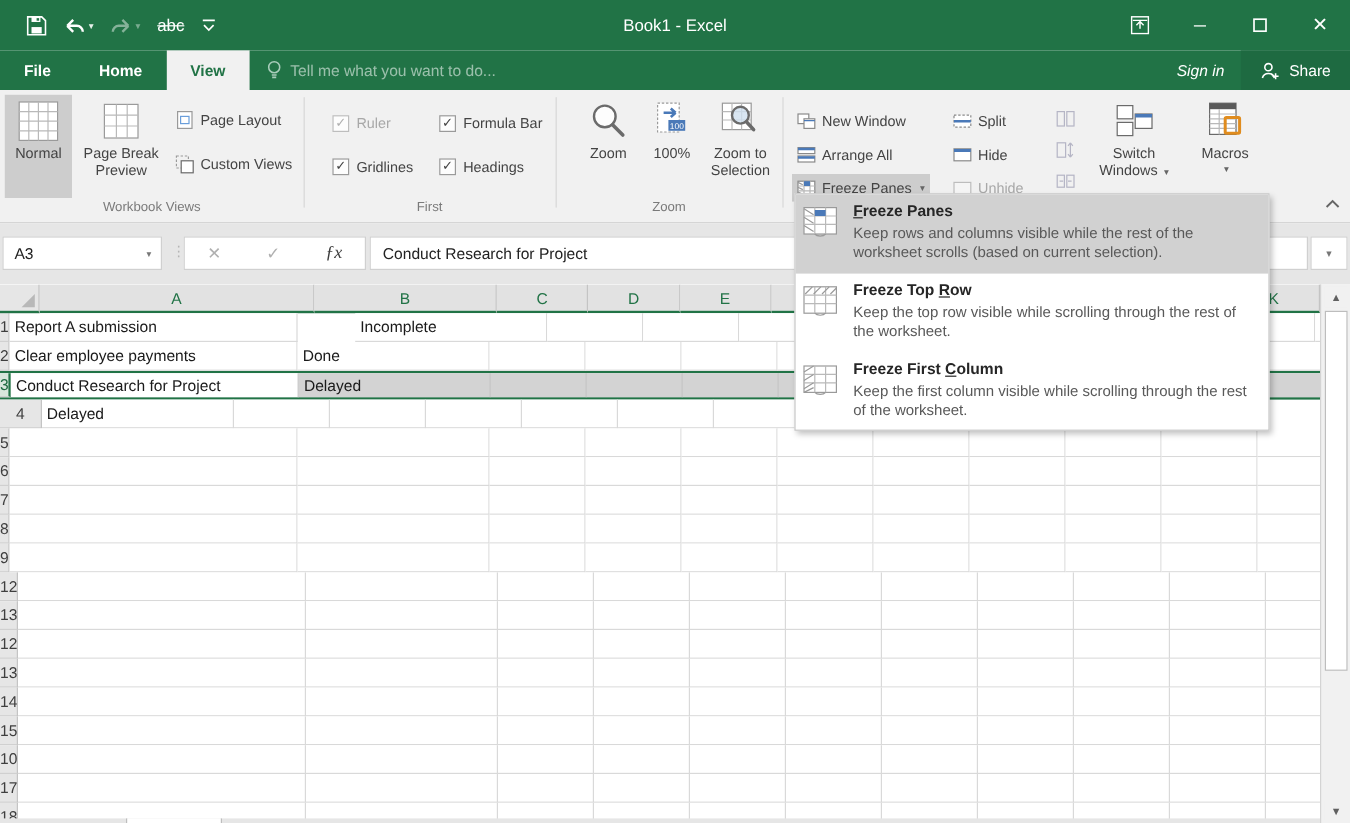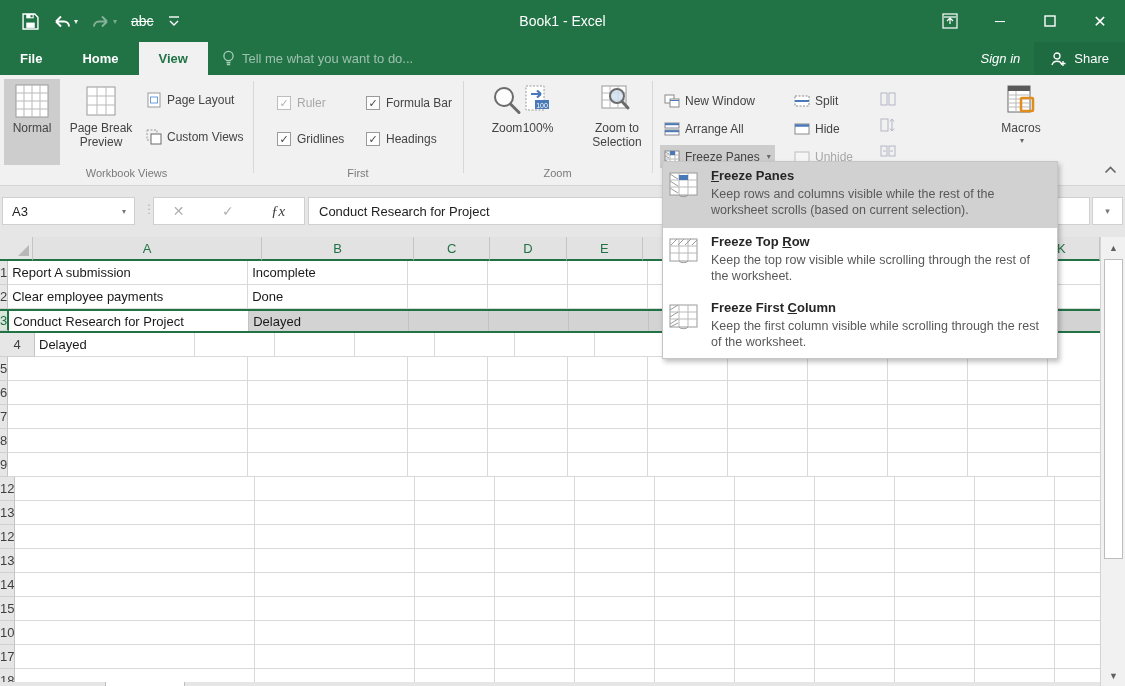--- a/index.html
+++ b/index.html
@@ -246,21 +246,21 @@
     <div class="glabel" style="left:253px; width:210px;">First</div>
     <div class="gsep" style="left:463px;"></div>
 
     <div class="bigbtn" style="left:478px; width:58px;">
       <svg width="34" height="34" viewBox="0 0 34 34">
           <circle cx="14" cy="13" r="9" fill="#fdfdfd" stroke="#6b6b6b" stroke-width="2"></circle>
           <path d="M20.5 20 L29 28.5" stroke="#6b6b6b" stroke-width="3" stroke-linecap="round"></path>
         </svg>
       <span class="lbl">Zoom</span>
     </div>
-    <div class="bigbtn" style="left:516px; width:44px;">
+    <div class="bigbtn" style="left:538px; width:44px;">
       <svg width="34" height="34" viewBox="0 0 34 34">
           <rect x="5" y="2" width="18" height="24" fill="#fff" stroke="#9a9a9a" stroke-dasharray="2 1.5"></rect>
           <path d="M10 10 H20 M20 10 L16 6.5 M20 10 L16 13.5" stroke="#4a79b8" stroke-width="2.2" fill="none"></path>
           <rect x="14" y="16" width="14" height="9" fill="#4a79b8"></rect>
           <text x="21" y="23.5" font-size="7" fill="#fff" text-anchor="middle" font-family="Liberation Sans, sans-serif">100</text>
         </svg>
       <span class="lbl">100%</span>
     </div>
     <div class="bigbtn" style="left:584px; width:66px;">
       <svg width="34" height="34" viewBox="0 0 34 34">
@@ -332,20 +332,30 @@
           <rect x="1" y="2" width="7" height="12" fill="none" stroke="#b5b5c5"></rect>
           <path d="M12 2v12 M12 2l-2 2.5 M12 2l2 2.5 M12 14l-2-2.5 M12 14l2-2.5" stroke="#b5b5c5" fill="none"></path>
         </svg>
     </div>
     <div class="smallbtn disabled" style="left:876px; top:64px;">
       <svg width="16" height="16" viewBox="0 0 16 16">
           <rect x="1" y="3" width="6" height="10" fill="none" stroke="#b5b5c5"></rect>
           <rect x="9" y="3" width="6" height="10" fill="none" stroke="#b5b5c5"></rect>
           <path d="M3 8h3M13 8h-3" stroke="#b5b5c5"></path>
         </svg>
+    </div>
+    <div class="bigbtn" style="left:908px; width:74px;">
+      <svg width="34" height="34" viewBox="0 0 34 34">
+          <rect x="3" y="4" width="13" height="11" fill="#fff" stroke="#6a6a6a"></rect>
+          <rect x="3" y="18" width="13" height="11" fill="#fff" stroke="#6a6a6a"></rect>
+          <rect x="18" y="11" width="14" height="12" fill="#fff" stroke="#6a6a6a"></rect>
+          <path d="M18 12.5h14" stroke="#4a79b8" stroke-width="3"></path>
+        </svg>
+      <span class="lbl">Switch</span>
+      <span class="lbl" style="margin-top:0;"><span>Windows</span> <span class="caret">▾</span></span>
     </div>
     <div class="bigbtn" style="left:988px; width:66px;">
       <svg width="34" height="34" viewBox="0 0 34 34">
           <rect x="4" y="2" width="22" height="26" fill="#fff" stroke="#6a6a6a"></rect>
           <rect x="4" y="2" width="22" height="5" fill="#5a5a5a"></rect>
           <path d="M4 11h22M4 15h22M4 19h22M4 23h22M12 7v21" stroke="#b9b9b9"></path>
           <rect x="17" y="14" width="12" height="13" fill="none" stroke="#e08c1e" stroke-width="2.5" rx="1"></rect>
         </svg>
       <span class="lbl">Macros</span>
       <span class="caret">▾</span>
@@ -385,21 +395,21 @@
         <div class="chdr" style="width: 80px;">F</div>
         <div class="chdr" style="width: 80px;">G</div>
         <div class="chdr" style="width: 80px;">H</div>
         <div class="chdr" style="width: 80px;">I</div>
         <div class="chdr" style="width: 80px;">J</div>
         <div class="chdr" style="width: 80px;">K</div>
       </div>
       <div class="grid-row">
         <div class="rhdr">1</div>
         <div class="cell" style="width: 240px; flex: 0 0 240px;">Report A submission</div>
-        <div class="cell" style="width: 160px; flex: 0 0 160px;">Incomplete</div>
+        <div class="cell" style="width: 160px; flex: 0 0 160px; margin-left: 48px;">Incomplete</div>
         <div class="cell" style="width: 80px; flex: 0 0 80px;"></div>
         <div class="cell" style="width: 80px; flex: 0 0 80px;"></div>
         <div class="cell" style="width: 80px; flex: 0 0 80px;"></div>
         <div class="cell" style="width: 80px; flex: 0 0 80px;"></div>
         <div class="cell" style="width: 80px; flex: 0 0 80px;"></div>
         <div class="cell" style="width: 80px; flex: 0 0 80px;"></div>
         <div class="cell" style="width: 80px; flex: 0 0 80px;"></div>
         <div class="cell" style="width: 80px; flex: 0 0 80px;"></div>
         <div class="cell" style="width: 80px; flex: 0 0 80px;"></div>
       </div>

